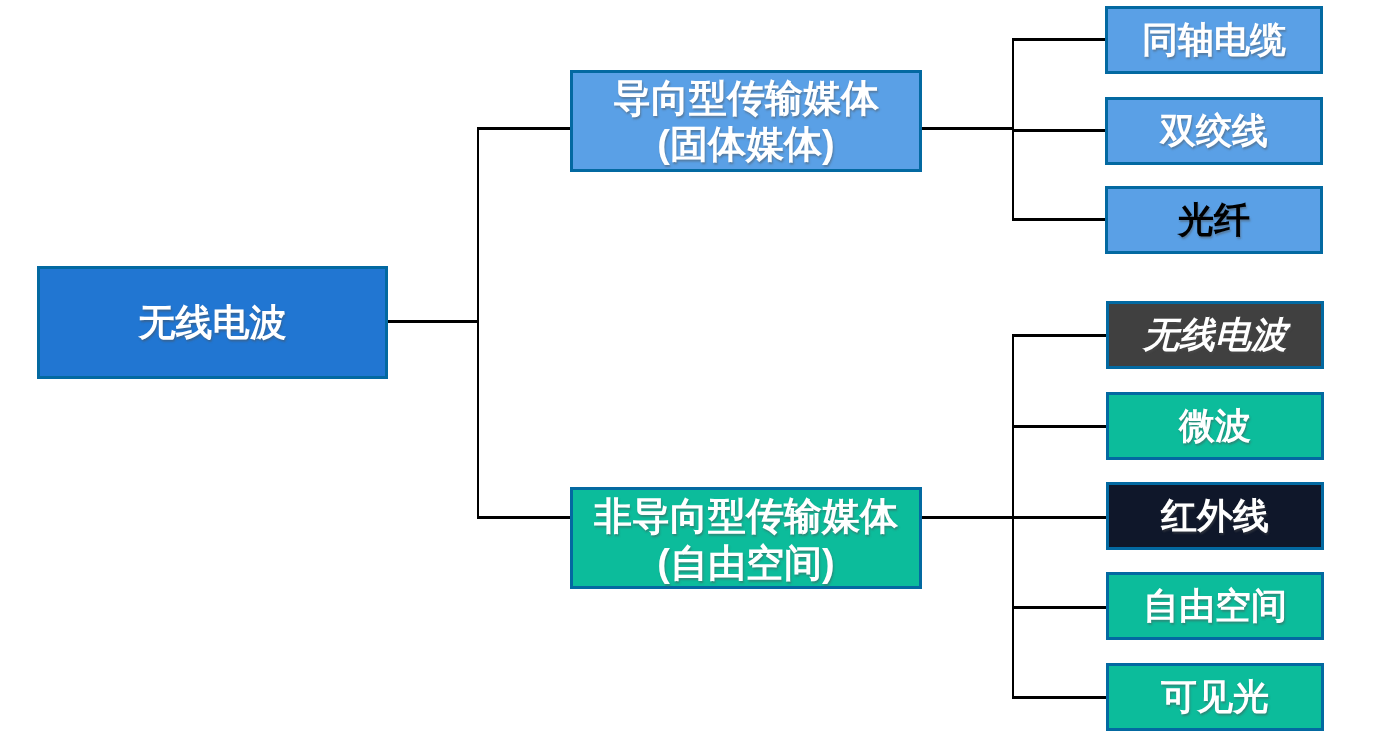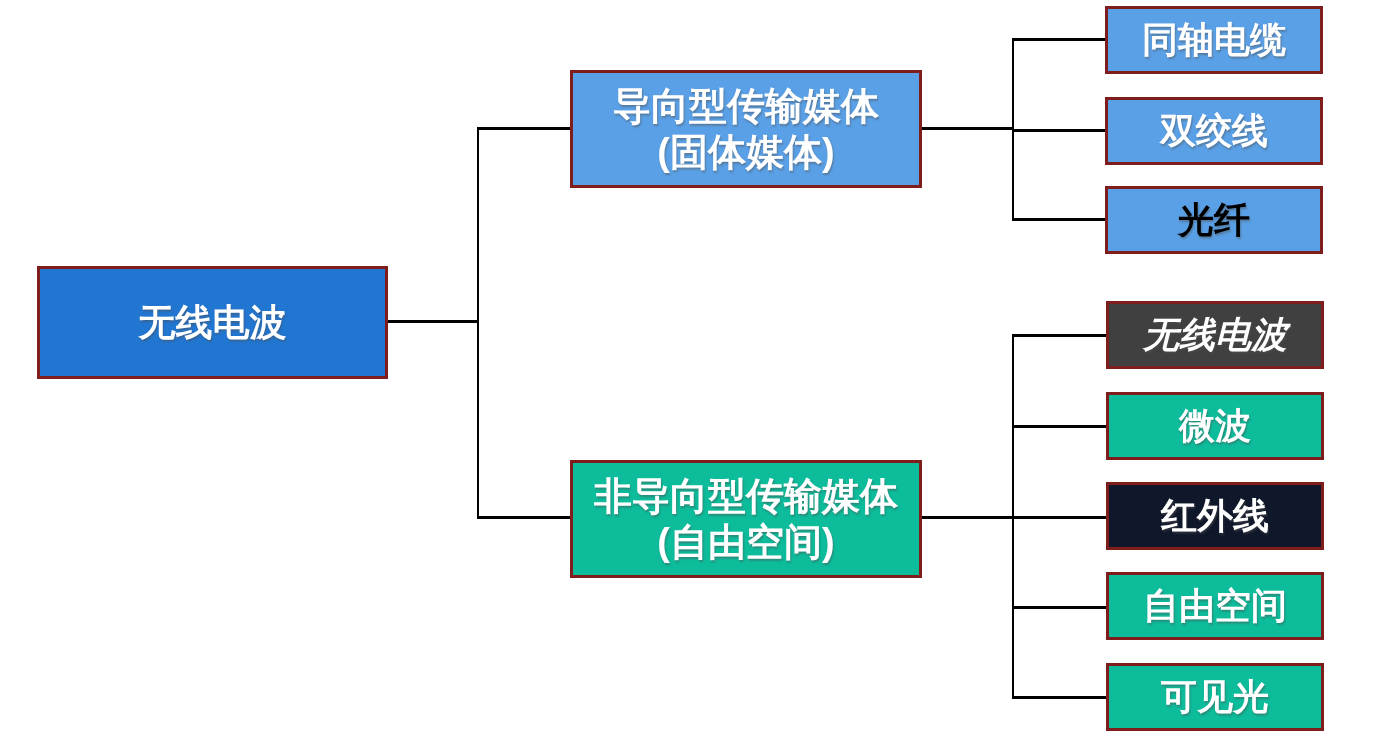--- a/index.html
+++ b/index.html
@@ -10,44 +10,44 @@
   }
   .canvas {
     position: relative;
     width: 1378px;
     height: 748px;
     background: #ffffff;
     overflow: hidden;
   }
   .node {
     position: absolute;
-    border: 3px solid #7f1d1d;
+    border: 3px solid #0369a1;
     box-sizing: border-box;
     display: flex;
     flex-direction: column;
     align-items: center;
     justify-content: center;
     color: #ffffff;
     font-weight: bold;
     text-align: center;
     text-shadow: 1px 2px 2px rgba(80,80,80,0.45);
     line-height: 1.22;
   }
   .connector {
     position: absolute;
     background: #000000;
   }
   .h-line { height: 3px; }
   .v-line { width: 2px; }
 
   
   .root-node    { left: 37px;  top: 266px; width: 351px; height: 113px; font-size: 37px; }
-  .branch-node  { left: 570px; width: 352px; height: 118px; font-size: 38px; }
+  .branch-node  { left: 570px; width: 352px; height: 102px; font-size: 38px; }
   .branch-guided   { top: 70px;  }
-  .branch-unguided { top: 460px; }
+  .branch-unguided { top: 487px; justify-content: flex-end; }
   .leaf-node    { width: 218px; height: 68px; font-size: 36px; }
   .leaf-blue    { left: 1105px; }
   .leaf-green   { left: 1106px; }
   .leaf-b0 { top: 6px;   }
   .leaf-b1 { top: 97px;  }
   .leaf-b2 { top: 186px; }
   .leaf-g0 { top: 301px; }
   .leaf-g1 { top: 392px; }
   .leaf-g2 { top: 482px; }
   .leaf-g3 { top: 572px; }

